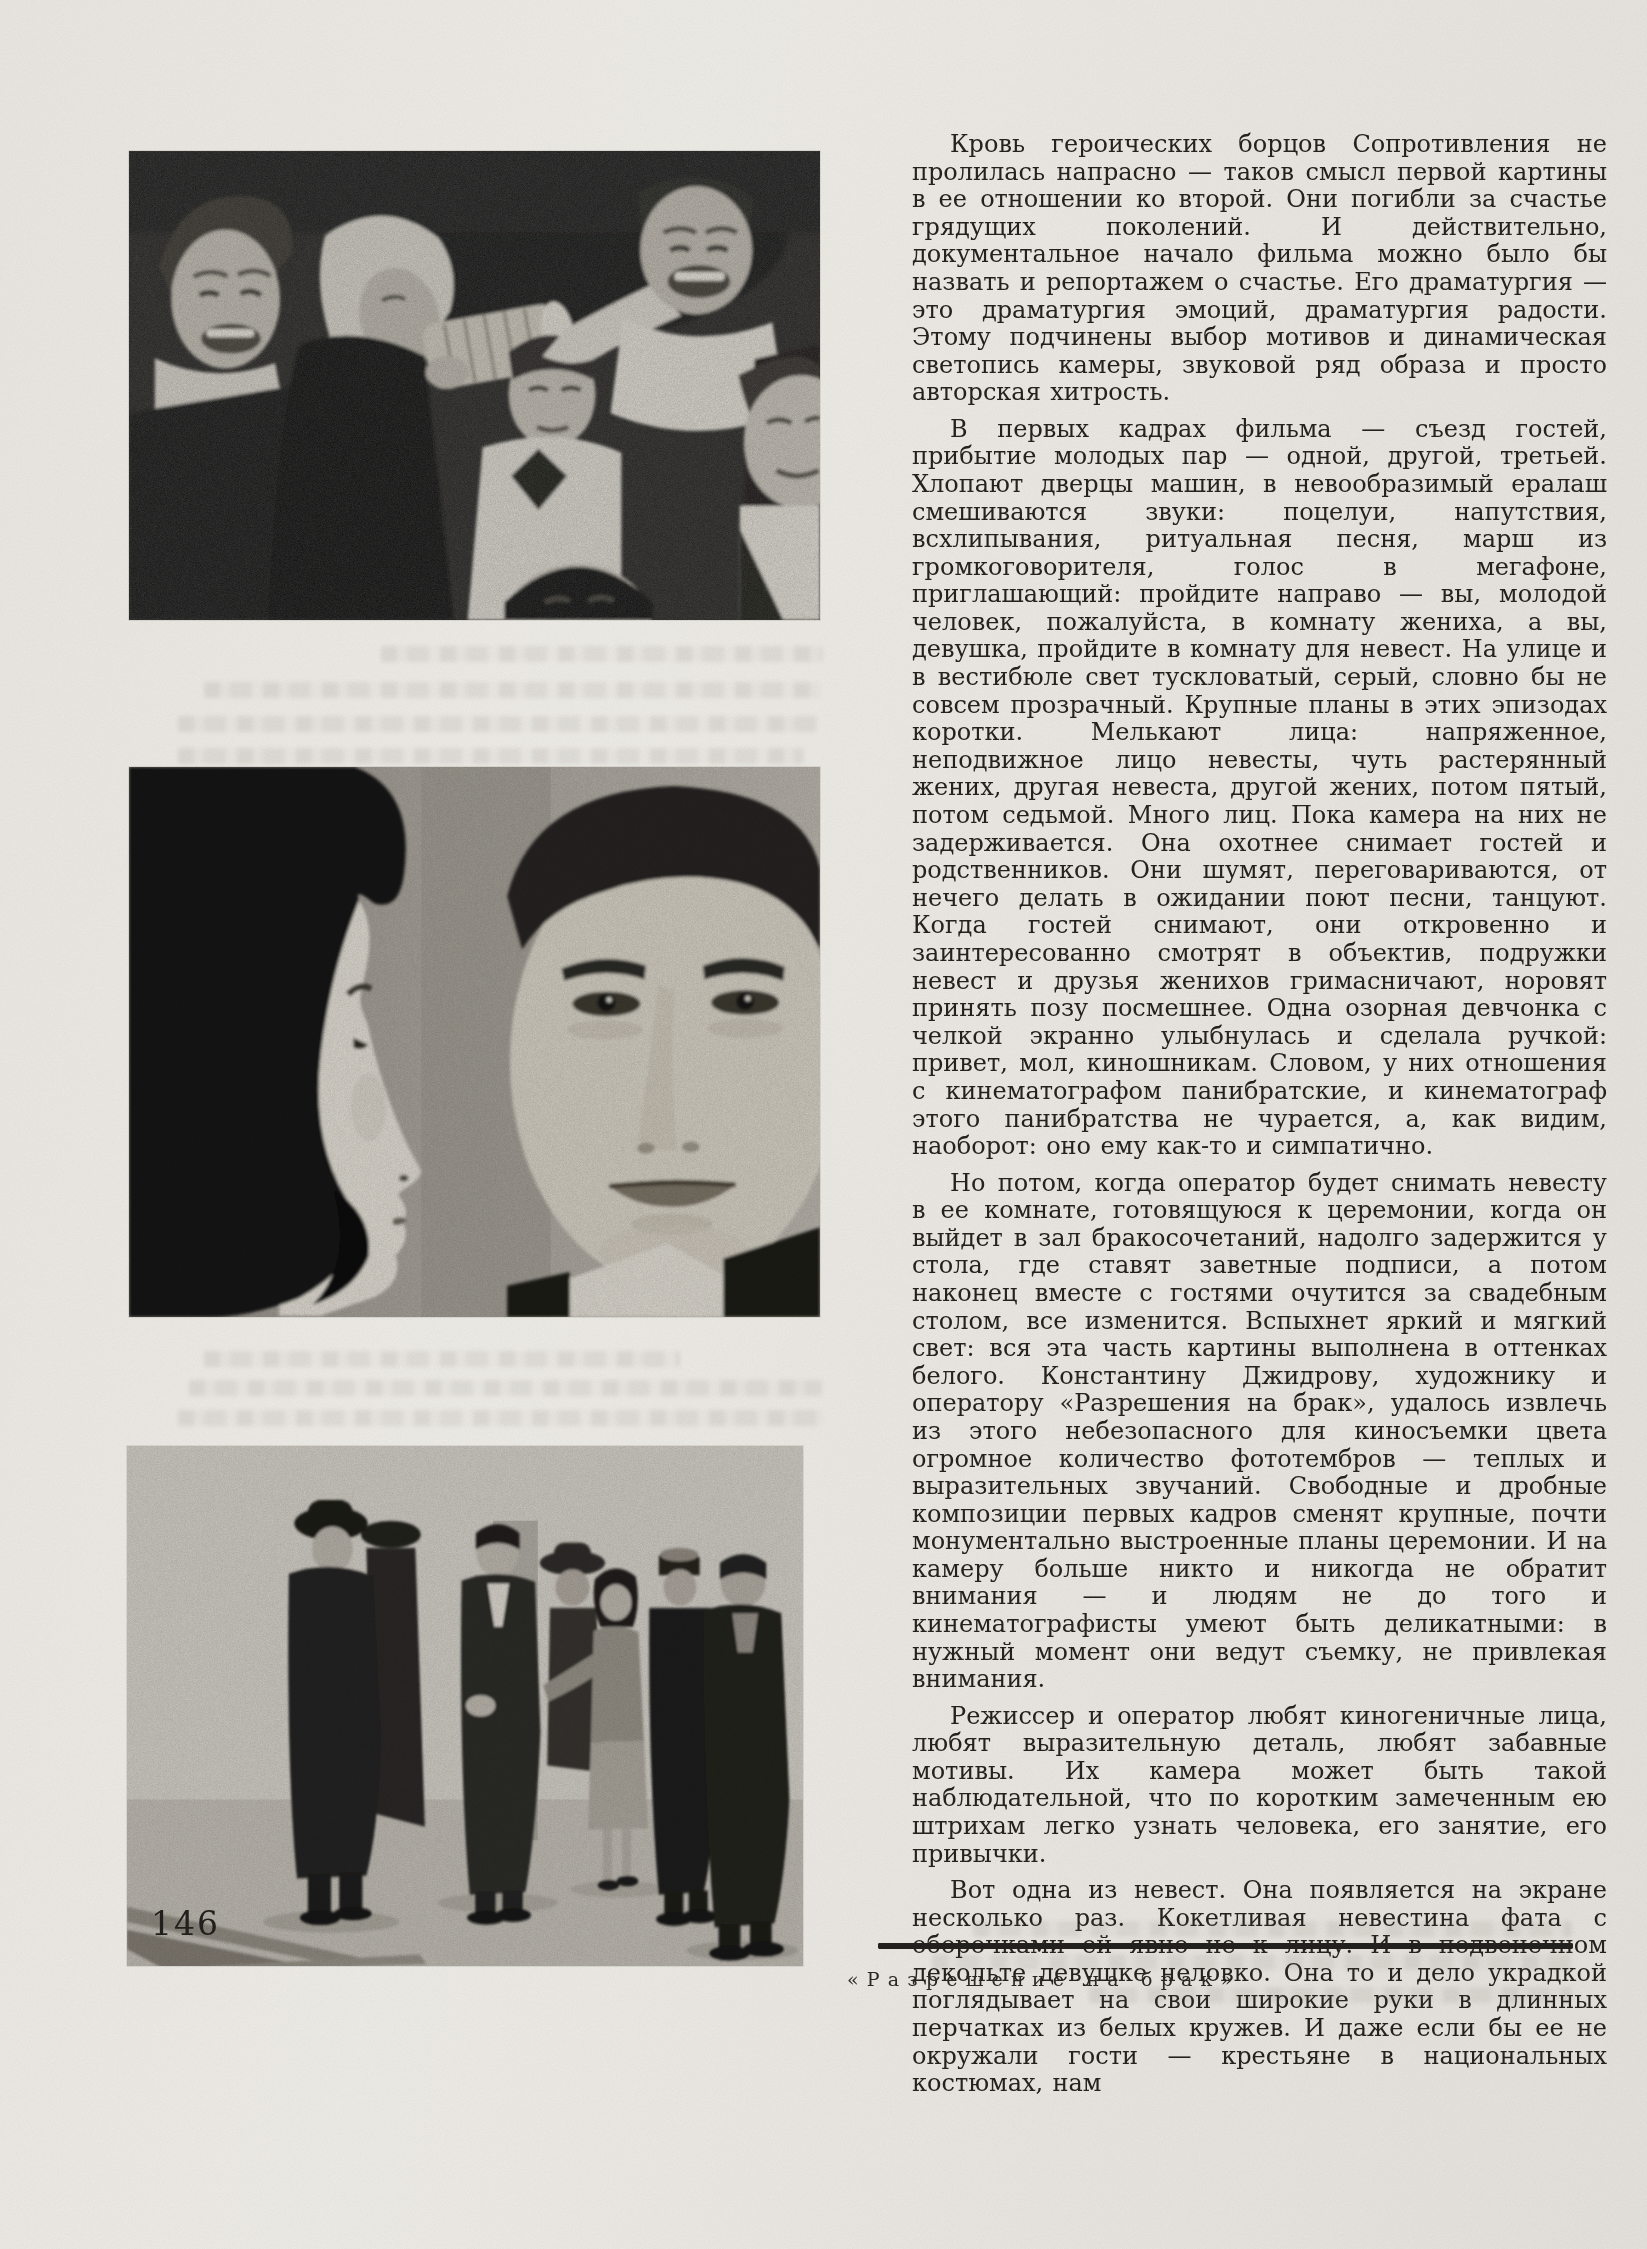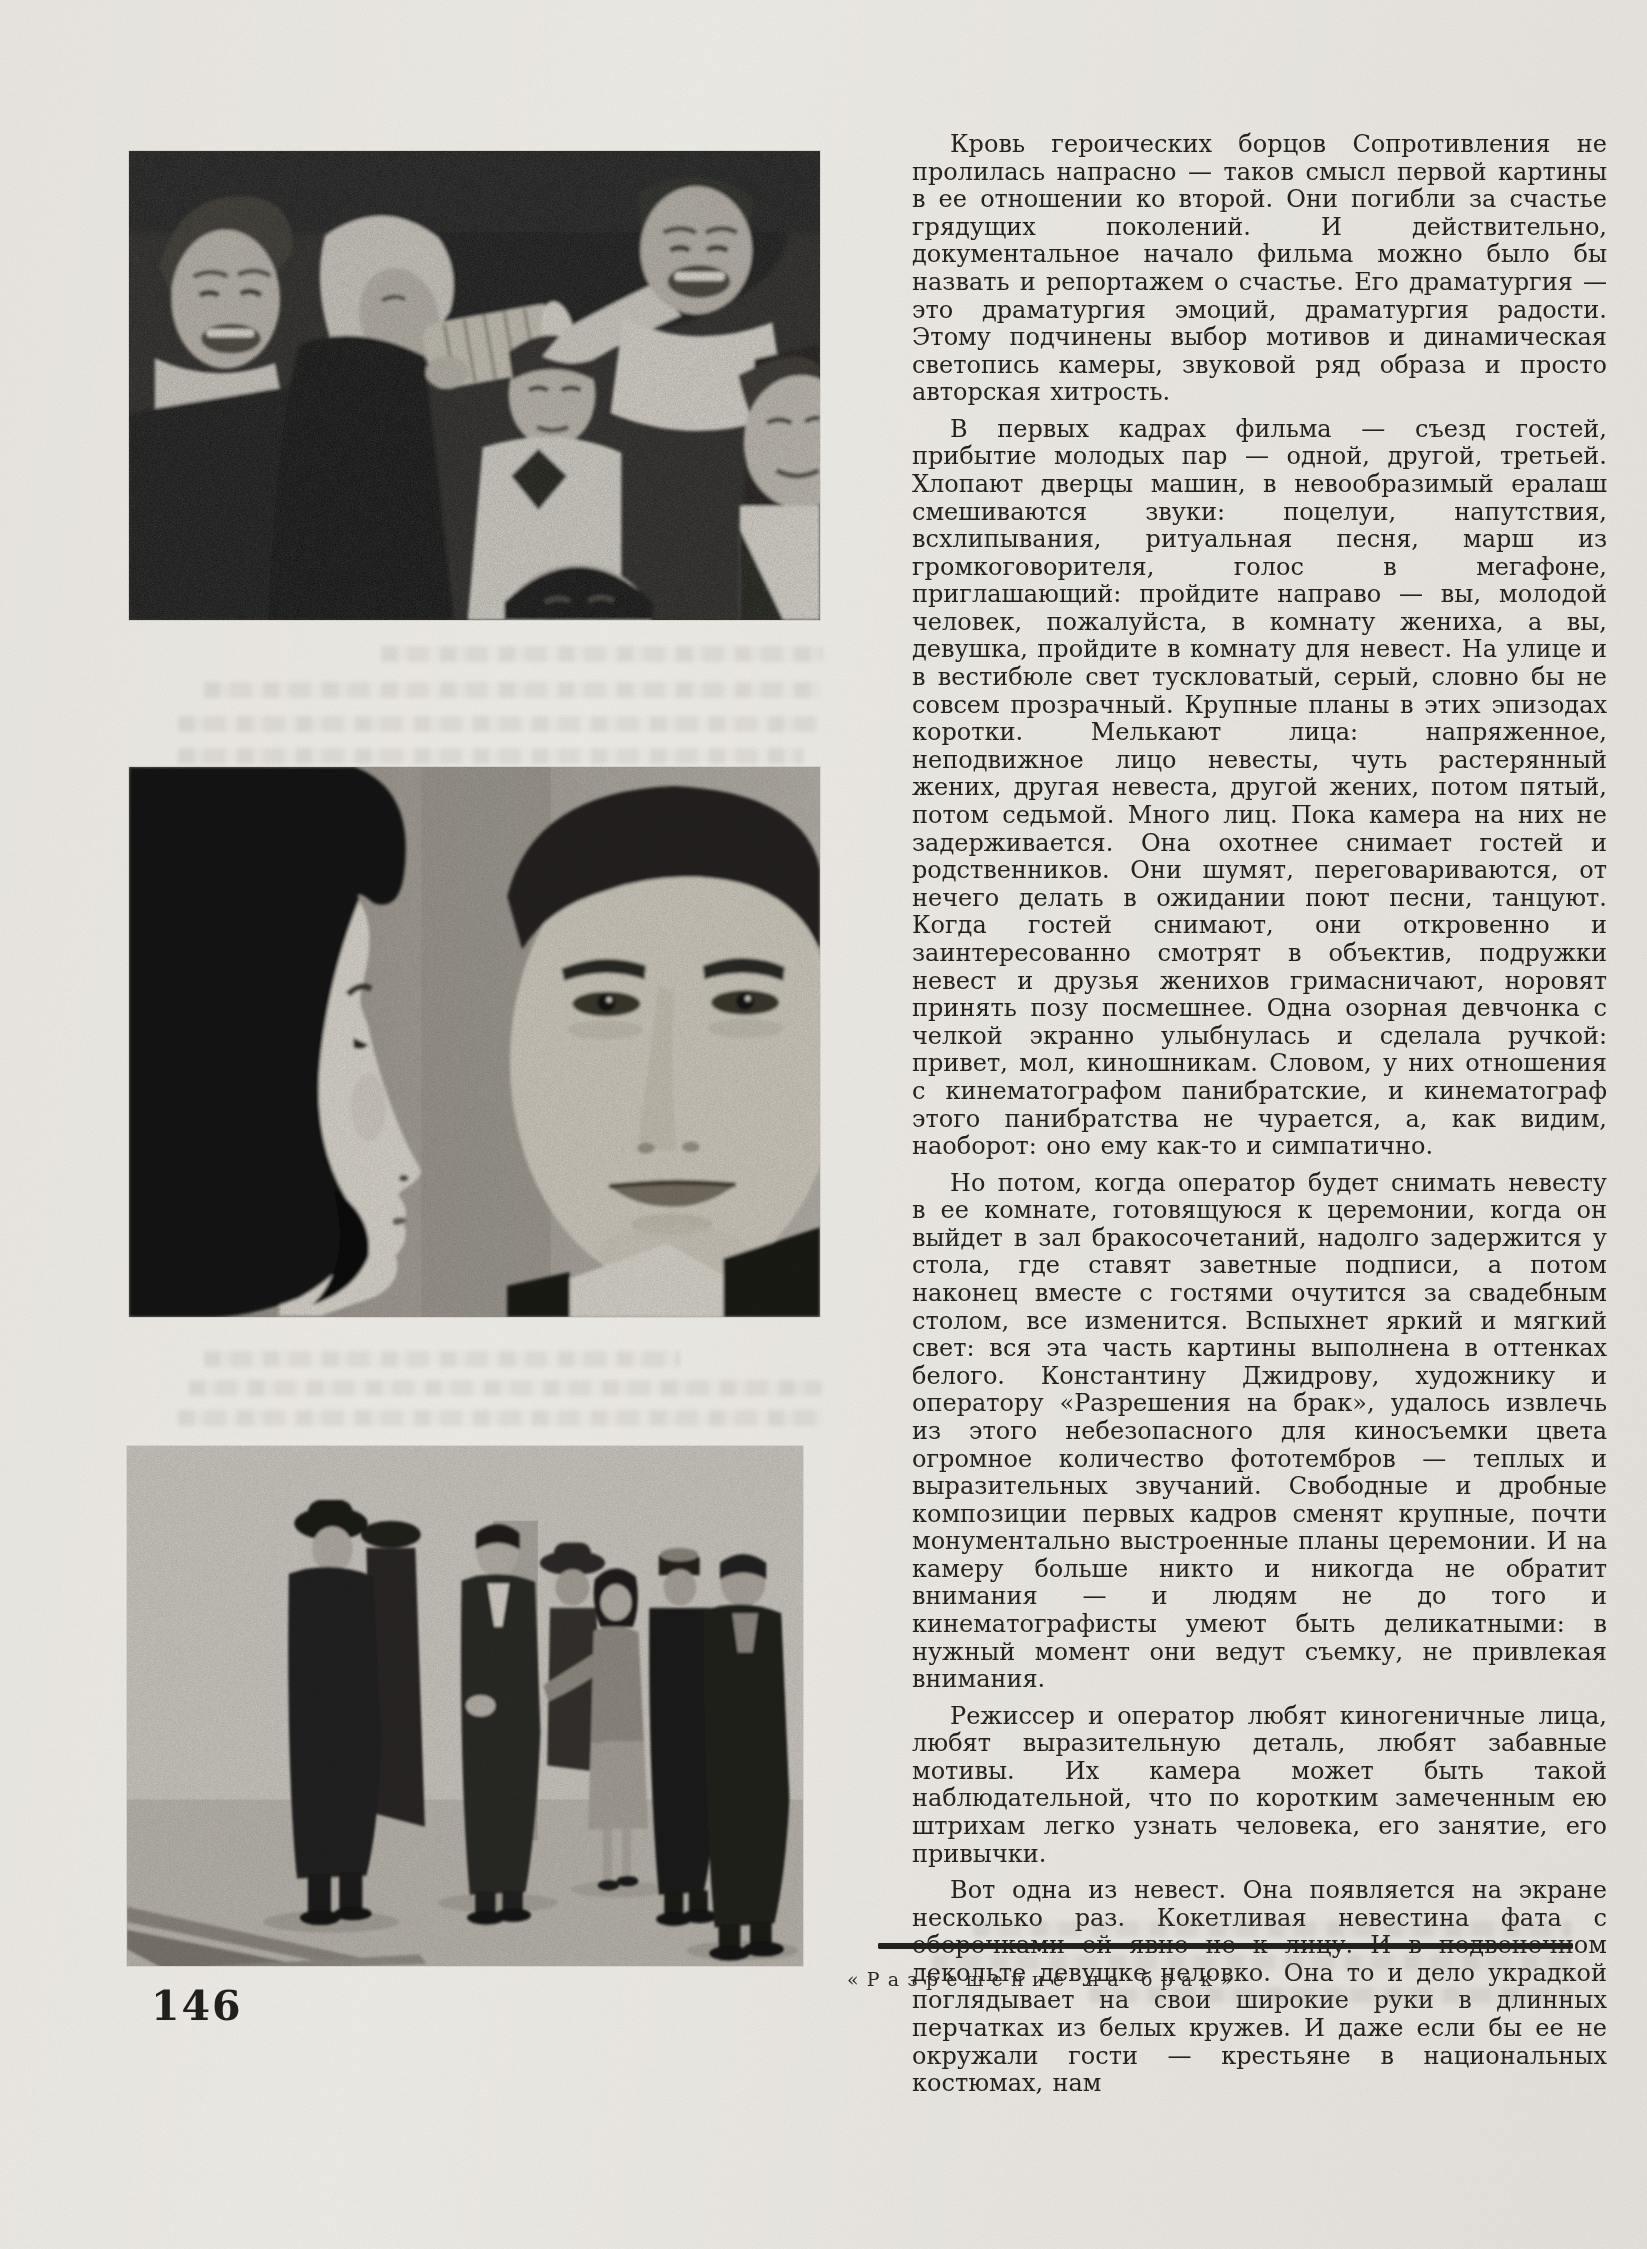--- a/index.html
+++ b/index.html
@@ -12,21 +12,21 @@
   .photo{position:absolute;box-shadow:0 0 0 0.7px rgba(60,55,50,.15);}
   .photo svg{display:block;width:100%;height:100%;}
   .text-col{
     position:absolute;left:912px;top:131px;width:695px;
     font-size:24px;line-height:27.6px;text-align:justify;word-spacing:1.7px;
     color:#26231f;
   }
   .text-col p{margin:0 0 8.8px 0;text-indent:38px;}
   .footer-rule{position:absolute;left:878px;top:1943px;width:695px;height:6.1px;background:#24221f;border-radius:1.4px;}
   .caption{position:absolute;left:847px;top:1968px;font-size:19px;font-weight:normal;letter-spacing:8.2px;color:#2b2825;white-space:nowrap;}
-  .page-number{position:absolute;left:151px;top:1982px;font-size:41px;font-weight:bold;letter-spacing:2px;color:#23211e;}
+  .page-number{position:absolute;left:151px;top:1904px;font-size:33px;font-weight:normal;letter-spacing:2px;color:#23211e;}
   .ghost{
     position:absolute;height:16.3px;border-radius:2.7px;opacity:.13;filter:blur(2px);
     background:repeating-linear-gradient(90deg,rgba(100,94,86,.9) 0 16.3px,rgba(100,94,86,.30) 16.3px 26px,rgba(100,94,86,.75) 26px 48px,rgba(100,94,86,.2) 48px 59px);
   }
   .grain{position:absolute;left:0;top:0;width:100%;height:100%;pointer-events:none;}
 </style>
 </head>
 <body>
 
 <div class="page">

